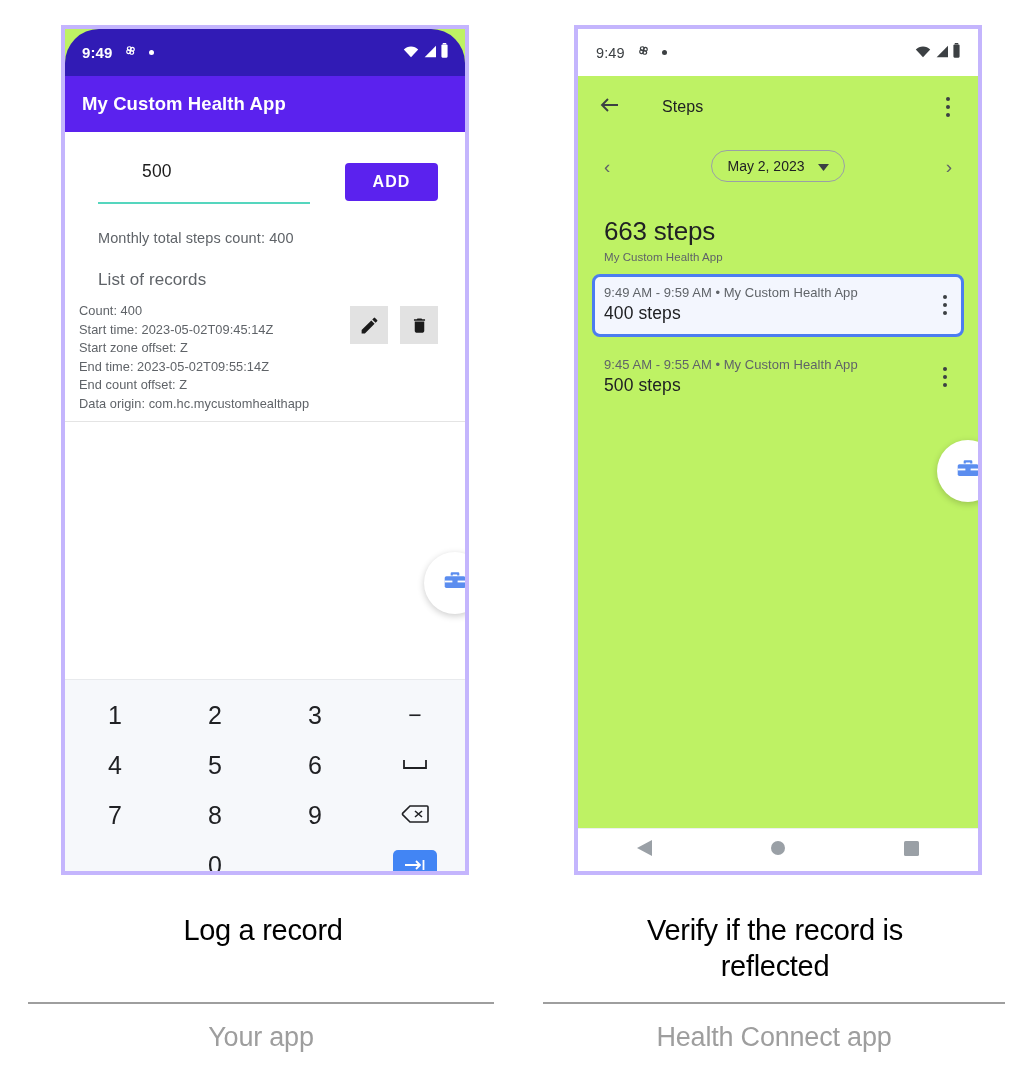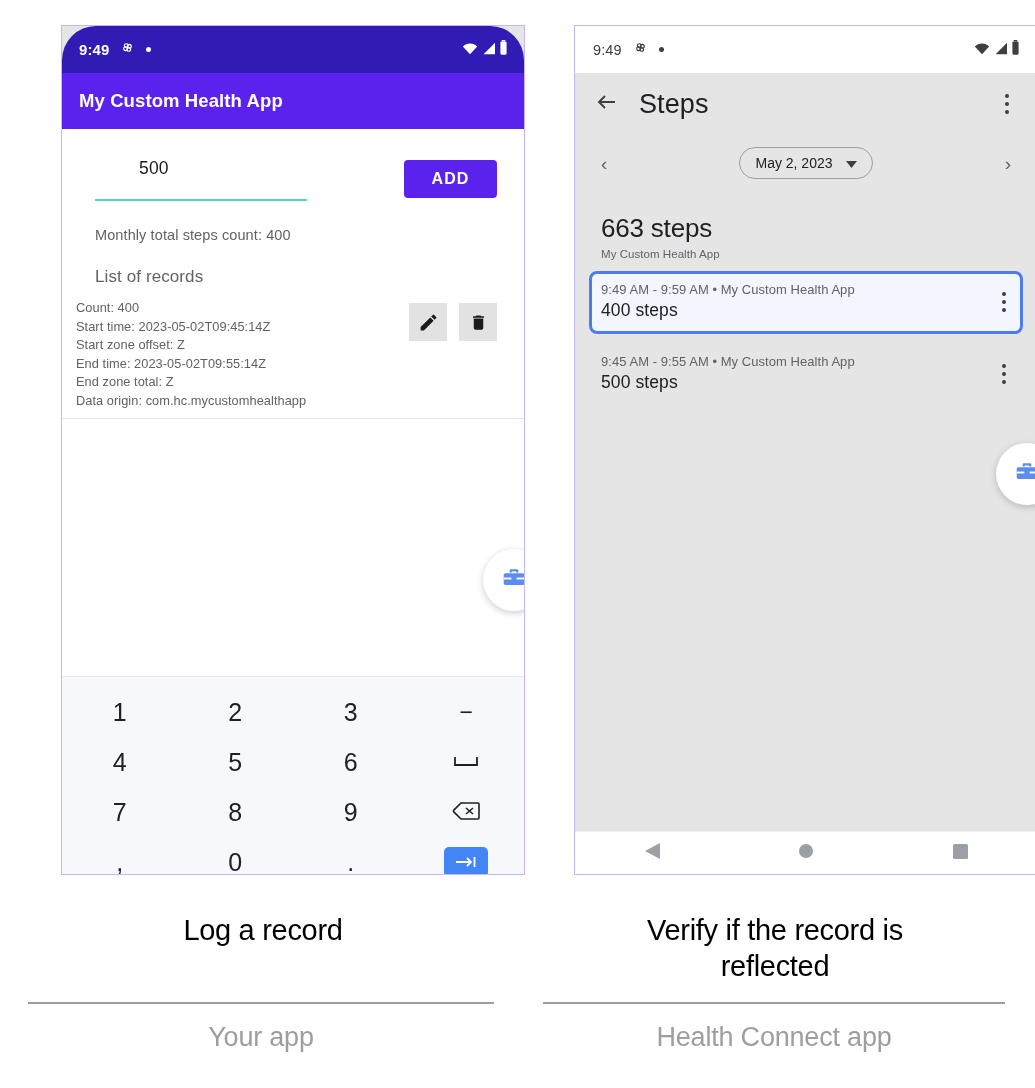--- a/index.html
+++ b/index.html
@@ -16,24 +16,24 @@
   .stage { position: relative; width: 1035px; height: 1088px; }
 
   
   .column { position: absolute; top: 0; }
   .col-left  { left: 28px;  width: 470px; }
   .col-right { left: 540px; width: 470px; }
 
   
   .phone {
     position: relative;
-    width: 464px;
+    width: 408px;
     height: 850px;
-    border: 1px solid #c4b5fd;
-    background: #e5e5e5;
+    border: 4px solid #c4b5fd;
+    background: #bef264;
     overflow: hidden;
   }
   .phone-left  { margin-left: 33px; margin-top: 25px; }
   .phone-right { margin-left: 34px; margin-top: 25px; }
 
   
   .status-bar-purple {
     height: 47px;
     background: #311bb5;
     border-top-left-radius: 34px;
@@ -172,21 +172,21 @@
     color: #3c4043;
   }
   .sb-time-dark { font-size: 14.5px; color: #3c4043; letter-spacing: .1px; }
   .dot-dark { width: 5px; height: 5px; border-radius: 50%; background: #3c4043; display: block; }
 
   .hc-appbar {
     height: 62px;
     display: flex; align-items: center;
     padding: 0 20px 0 20px;
   }
-  .hc-title { font-size: 27px; color: #202124; margin-left: 20px; letter-spacing: .1px; }
+  .hc-title { font-size: 16px; color: #202124; margin-left: 40px; letter-spacing: .1px; }
   .hc-appbar .sb-spacer { flex: 1; }
 
   .date-row {
     height: 56px;
     display: flex; align-items: center;
     padding: 0 26px;
   }
   .date-chip {
     margin: 0 auto;
     border: 1px solid #9aa0a6;
@@ -310,21 +310,21 @@
         <div class="monthly-total">Monthly total steps count: 400</div>
 
         <div class="list-title">List of records</div>
 
         <div class="record-block">
           <div class="record-lines">
             <div class="record-line">Count: 400</div>
             <div class="record-line">Start time: 2023-05-02T09:45:14Z</div>
             <div class="record-line">Start zone offset: Z</div>
             <div class="record-line">End time: 2023-05-02T09:55:14Z</div>
-            <div class="record-line">End zone total: Z</div>
+            <div class="record-line">End count offset: Z</div>
             <div class="record-line">Data origin: com.hc.mycustomhealthapp</div>
           </div>
           <div class="record-actions">
             <div class="icon-btn">
               <svg width="21" height="21" viewBox="0 0 24 24" fill="#1b1b1b">
                   <path d="M3 17.25V21h3.75L17.81 9.94l-3.75-3.75L3 17.25zM20.71 7.04a1 1 0 0 0 0-1.41l-2.34-2.34a1 1 0 0 0-1.41 0l-1.83 1.83 3.75 3.75 1.83-1.83z"></path>
                 </svg>
             </div>
             <div class="icon-btn">
               <svg width="19" height="19" viewBox="0 0 24 24" fill="#1b1b1b">

